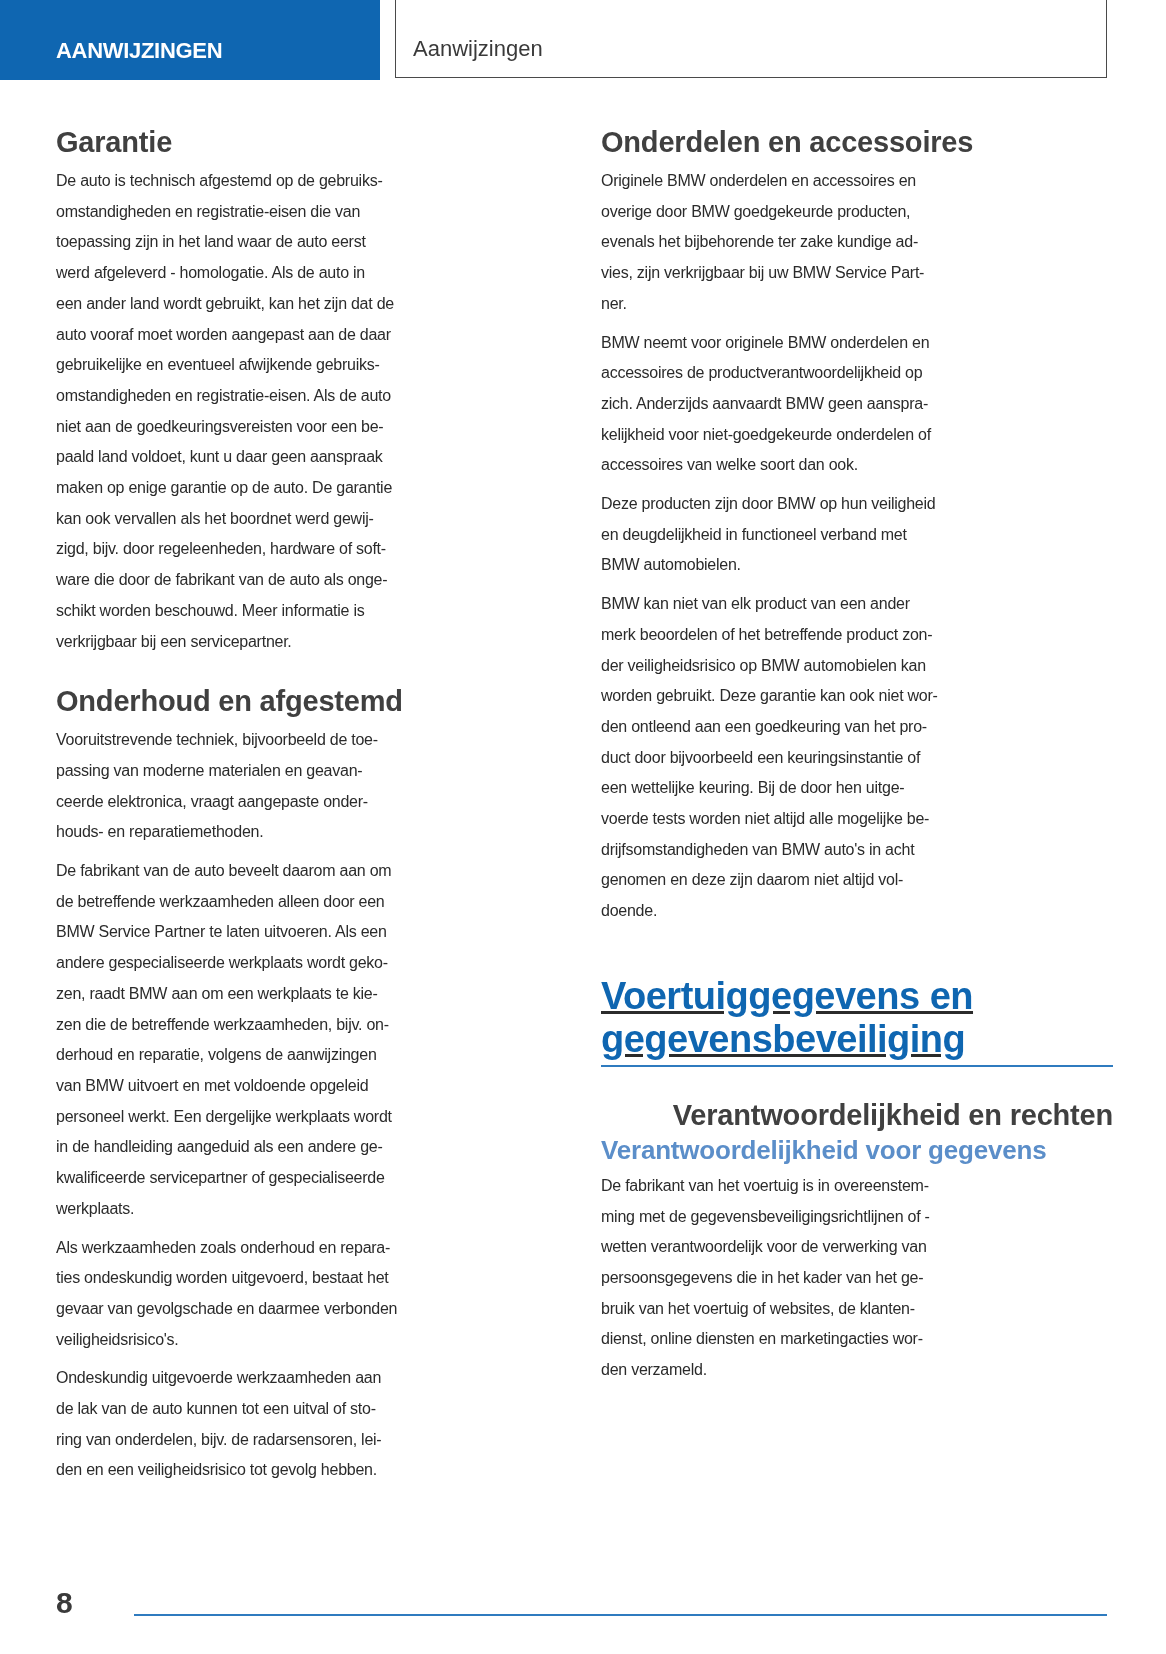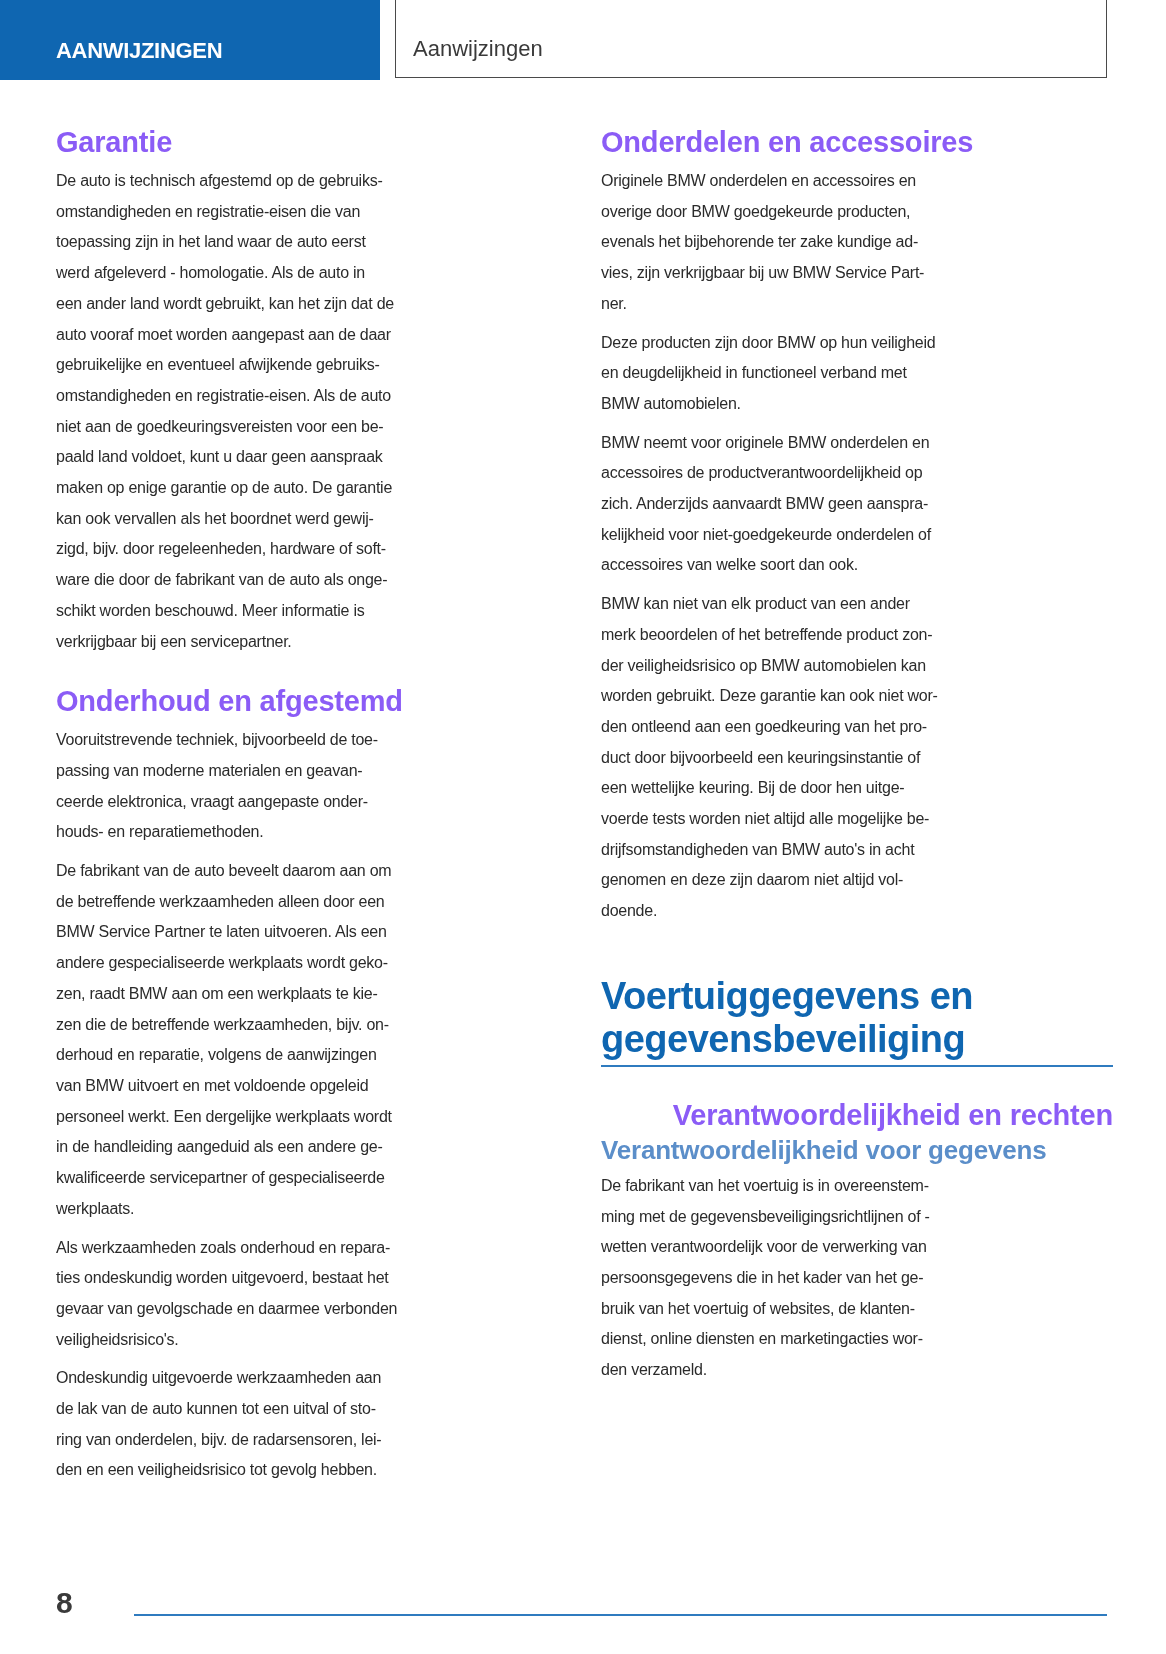--- a/index.html
+++ b/index.html
@@ -7,26 +7,26 @@
          font-family: "Liberation Sans", "DejaVu Sans", sans-serif; color: #2b2b2b; }
   .header-tab { position: absolute; left: 0; top: 0; width: 380px; height: 80px; background: #0f66b1; }
   .header-tab-label { position: absolute; left: 56px; top: 38px; color: #ffffff; font-weight: bold;
          font-size: 22px; letter-spacing: -0.3px; }
   .header-box { position: absolute; left: 395px; top: -2px; width: 712px; height: 80px;
          border: 1.5px solid #4a4a4a; border-top: none; box-sizing: border-box; }
   .header-box-label { position: absolute; left: 17px; top: 38px; font-size: 22px; color: #3a3a3a; }
   .col { position: absolute; top: 124px; width: 512px; }
   .col-left { left: 56px; }
   .col-right { left: 601px; width: 512px; }
-  h2 { margin: 0 0 6px 0; color: #8b5cf6; font-size: 29px; font-weight: bold; line-height: 36px; letter-spacing: -0.2px; }
+  h2 { margin: 0 0 6px 0; color: #404040; font-size: 29px; font-weight: bold; line-height: 36px; letter-spacing: -0.2px; }
   h1 { margin: 0; color: #0f66b1; font-size: 38px; font-weight: bold; line-height: 43px; letter-spacing: -0.5px; }
   h3 { margin: 0 0 4px 0; color: #5b8ec9; font-size: 26px; font-weight: bold; line-height: 34px; letter-spacing: -0.2px; }
   p { margin: 0 0 8px 0; font-size: 16px; line-height: 30.7px; white-space: pre-line; letter-spacing: -0.25px; }
   .gap-section { height: 18px; }
-  .h1-block { margin-top: 48px; padding-bottom: 4px; border-bottom: 2px solid #2f7bbf; }
+  .h1-block { margin-top: 48px; padding-bottom: 4px; border-bottom: 2px solid #2f7bbf; text-decoration: underline; }
   .h2-after-h1 { margin-top: 30px; margin-bottom: 0; text-align: right; }
   .page-number { position: absolute; left: 56px; top: 1586px; font-size: 30px; font-weight: bold; color: #3a3a3a; }
   .footer-rule { position: absolute; left: 134px; top: 1614px; width: 973px; height: 2px; background: #2f7bbf; }
 </style>
 </head>
 <body>
 
 <div class="header-tab">
   <span class="header-tab-label">AANWIJZINGEN</span>
 </div>
@@ -85,28 +85,28 @@
 </div>
 
 <div class="col col-right">
   <section>
     <h2>Onderdelen en accessoires</h2>
     <p>Originele BMW onderdelen en accessoires en
 overige door BMW goedgekeurde producten,
 evenals het bijbehorende ter zake kundige ad-
 vies, zijn verkrijgbaar bij uw BMW Service Part-
 ner.</p>
-    <p>Deze producten zijn door BMW op hun veiligheid
-en deugdelijkheid in functioneel verband met
-BMW automobielen.</p>
     <p>BMW neemt voor originele BMW onderdelen en
 accessoires de productverantwoordelijkheid op
 zich. Anderzijds aanvaardt BMW geen aanspra-
 kelijkheid voor niet-goedgekeurde onderdelen of
 accessoires van welke soort dan ook.</p>
+    <p>Deze producten zijn door BMW op hun veiligheid
+en deugdelijkheid in functioneel verband met
+BMW automobielen.</p>
     <p>BMW kan niet van elk product van een ander
 merk beoordelen of het betreffende product zon-
 der veiligheidsrisico op BMW automobielen kan
 worden gebruikt. Deze garantie kan ook niet wor-
 den ontleend aan een goedkeuring van het pro-
 duct door bijvoorbeeld een keuringsinstantie of
 een wettelijke keuring. Bij de door hen uitge-
 voerde tests worden niet altijd alle mogelijke be-
 drijfsomstandigheden van BMW auto's in acht
 genomen en deze zijn daarom niet altijd vol-

